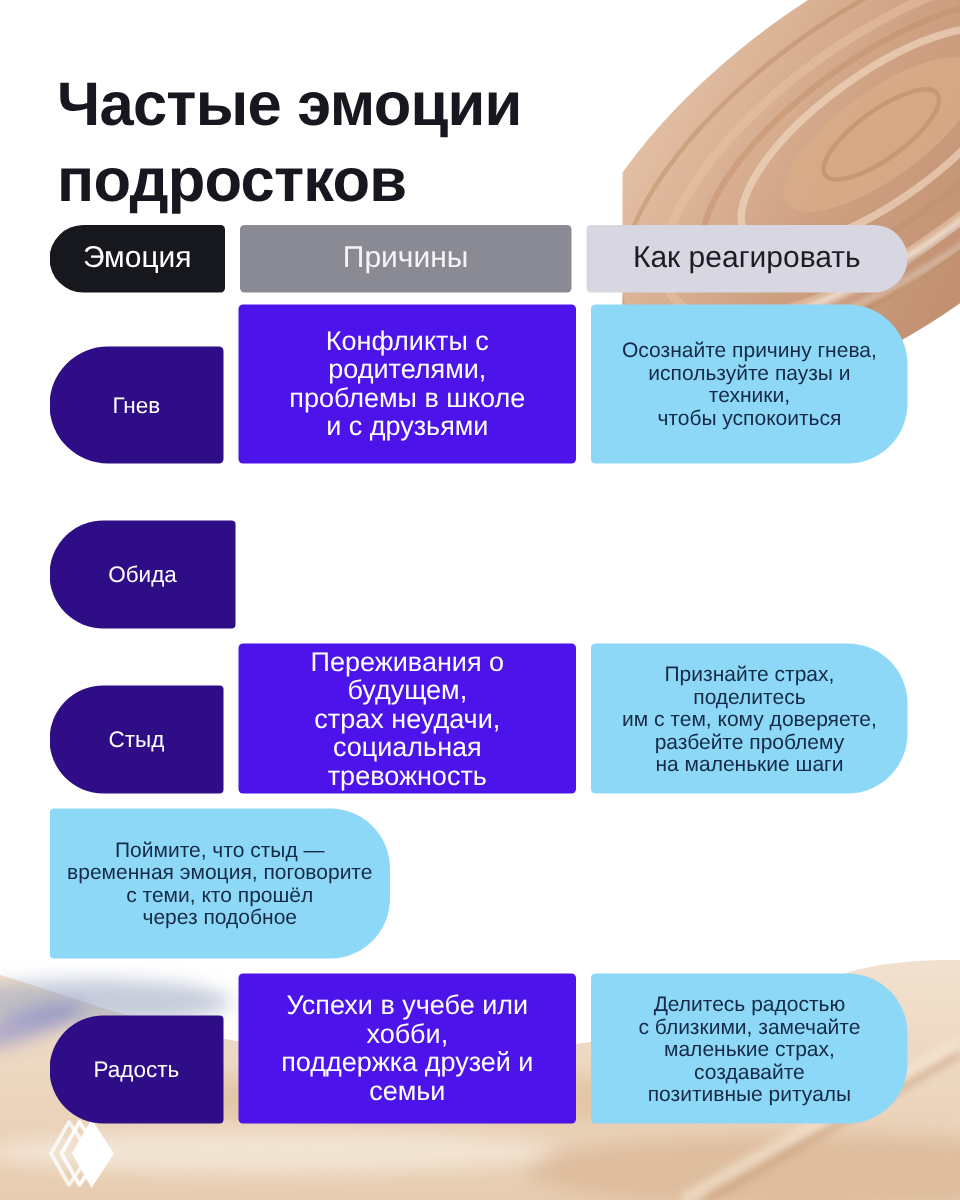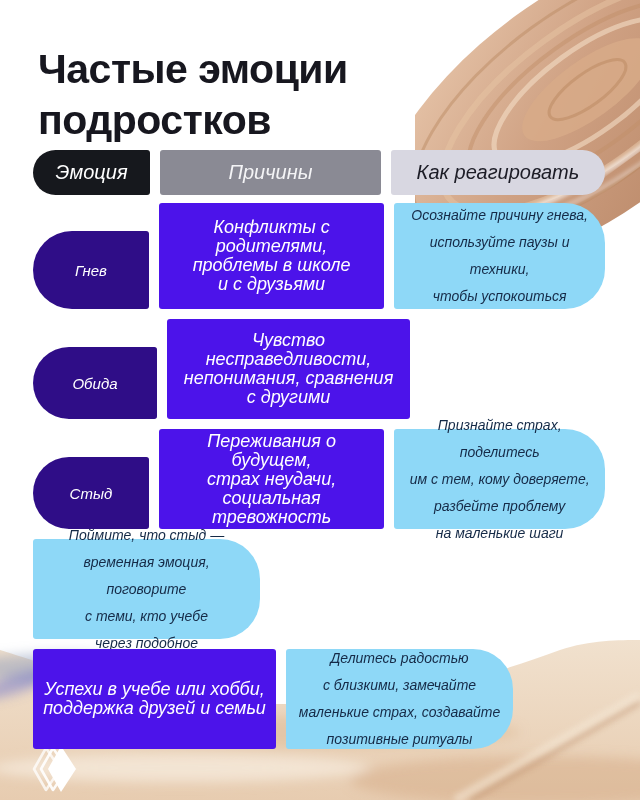--- a/index.html
+++ b/index.html
@@ -13,21 +13,21 @@
   .deco-bottom{left:0;top:640px;width:640px;height:160px;}
   .brand-logo{position:absolute;left:22px;top:742px;width:62px;height:56px;}
 
   .page-title{
     position:absolute;left:38px;top:28px;width:520px;
     font-size:41px;line-height:51px;font-weight:bold;
     letter-spacing:-0.5px;color:var(--title-text,#17171f);
     white-space:pre-line;z-index:2;margin-top:16px;
   }
 
-  .emotions-table{position:absolute;left:33px;top:150px;width:572px;z-index:2;font-style:italic;}
+  .emotions-table{position:absolute;left:33px;top:150px;width:572px;z-index:2;}
   .t-row{display:flex;gap:10px;}
   .header-row{height:45px;}
   .hdr{
     display:flex;align-items:center;justify-content:center;
     font-size:20px;font-weight:500;height:45px;box-sizing:border-box;
   }
   .hdr-emotion{width:124px;background:var(--header-emotion-bg,#16181d);
     color:var(--header-emotion-text,#fff);border-radius:23px 3px 3px 23px;}
   .hdr-causes{width:234px;background:var(--header-causes-bg,#8a8a94);
     color:var(--header-causes-text,#f4f4f6);border-radius:3px;}
@@ -39,21 +39,21 @@
   .cell{
     display:flex;align-items:center;justify-content:center;
     text-align:center;box-sizing:border-box;padding:6px 10px;
   }
   .cell-emotion{width:124px;background:var(--emotion-cell-bg,#2f0d87);
     color:var(--emotion-cell-text,#fff);font-size:15px;border-radius:40px 3px 3px 40px;margin-top:28px;}
   .cell-causes{width:243px;background:var(--causes-cell-bg,#4c13ea);
     color:var(--causes-cell-text,#fff);font-size:18px;line-height:19px;
     white-space:pre-line;border-radius:3px;}
   .cell-react{width:227px;background:var(--react-cell-bg,#8ed8f7);
-    color:var(--react-cell-text,#152a47);font-size:14px;line-height:27px;
+    color:var(--react-cell-text,#152a47);font-size:14px;line-height:15px;
     white-space:pre-line;border-radius:3px 40px 40px 3px;}
 </style>
 </head>
 <body>
 
 <svg class="deco deco-top-right" viewBox="0 0 225 335" width="225" height="335" aria-hidden="true">
   <defs>
     <linearGradient id="tanG" x1="0" y1="0" x2="1" y2="1">
       <stop offset="0" stop-color="#eccdb2"></stop>
       <stop offset="0.45" stop-color="#cfa183"></stop>
@@ -117,44 +117,42 @@
     <div class="cell cell-causes">Конфликты с родителями,
 проблемы в школе
 и с друзьями</div>
     <div class="cell cell-react">Осознайте причину гнева,
 используйте паузы и техники,
 чтобы успокоиться</div>
   </div>
 
   <div class="t-row body-row">
     <div class="cell cell-emotion">Обида</div>
-    <div class="cell cell-causes">Чувство несправедливости,
-непонимания, сравнения
-с другими</div>
   </div>
 
   <div class="t-row body-row">
     <div class="cell cell-emotion">Стыд</div>
     <div class="cell cell-causes">Переживания о будущем,
 страх неудачи, социальная
 тревожность</div>
     <div class="cell cell-react">Признайте страх, поделитесь
 им с тем, кому доверяете,
 разбейте проблему
 на маленькие шаги</div>
   </div>
 
   <div class="t-row body-row">
     <div class="cell cell-react">Поймите, что стыд —
 временная эмоция, поговорите
-с теми, кто учебе
+с теми, кто прошёл
 через подобное</div>
   </div>
 
   <div class="t-row body-row">
+    <div class="cell cell-emotion">Радость</div>
     <div class="cell cell-causes">Успехи в учебе или хобби,
 поддержка друзей и семьи</div>
     <div class="cell cell-react">Делитесь радостью
 с близкими, замечайте
 маленькие страх, создавайте
 позитивные ритуалы</div>
   </div>
 
 </div>
 

